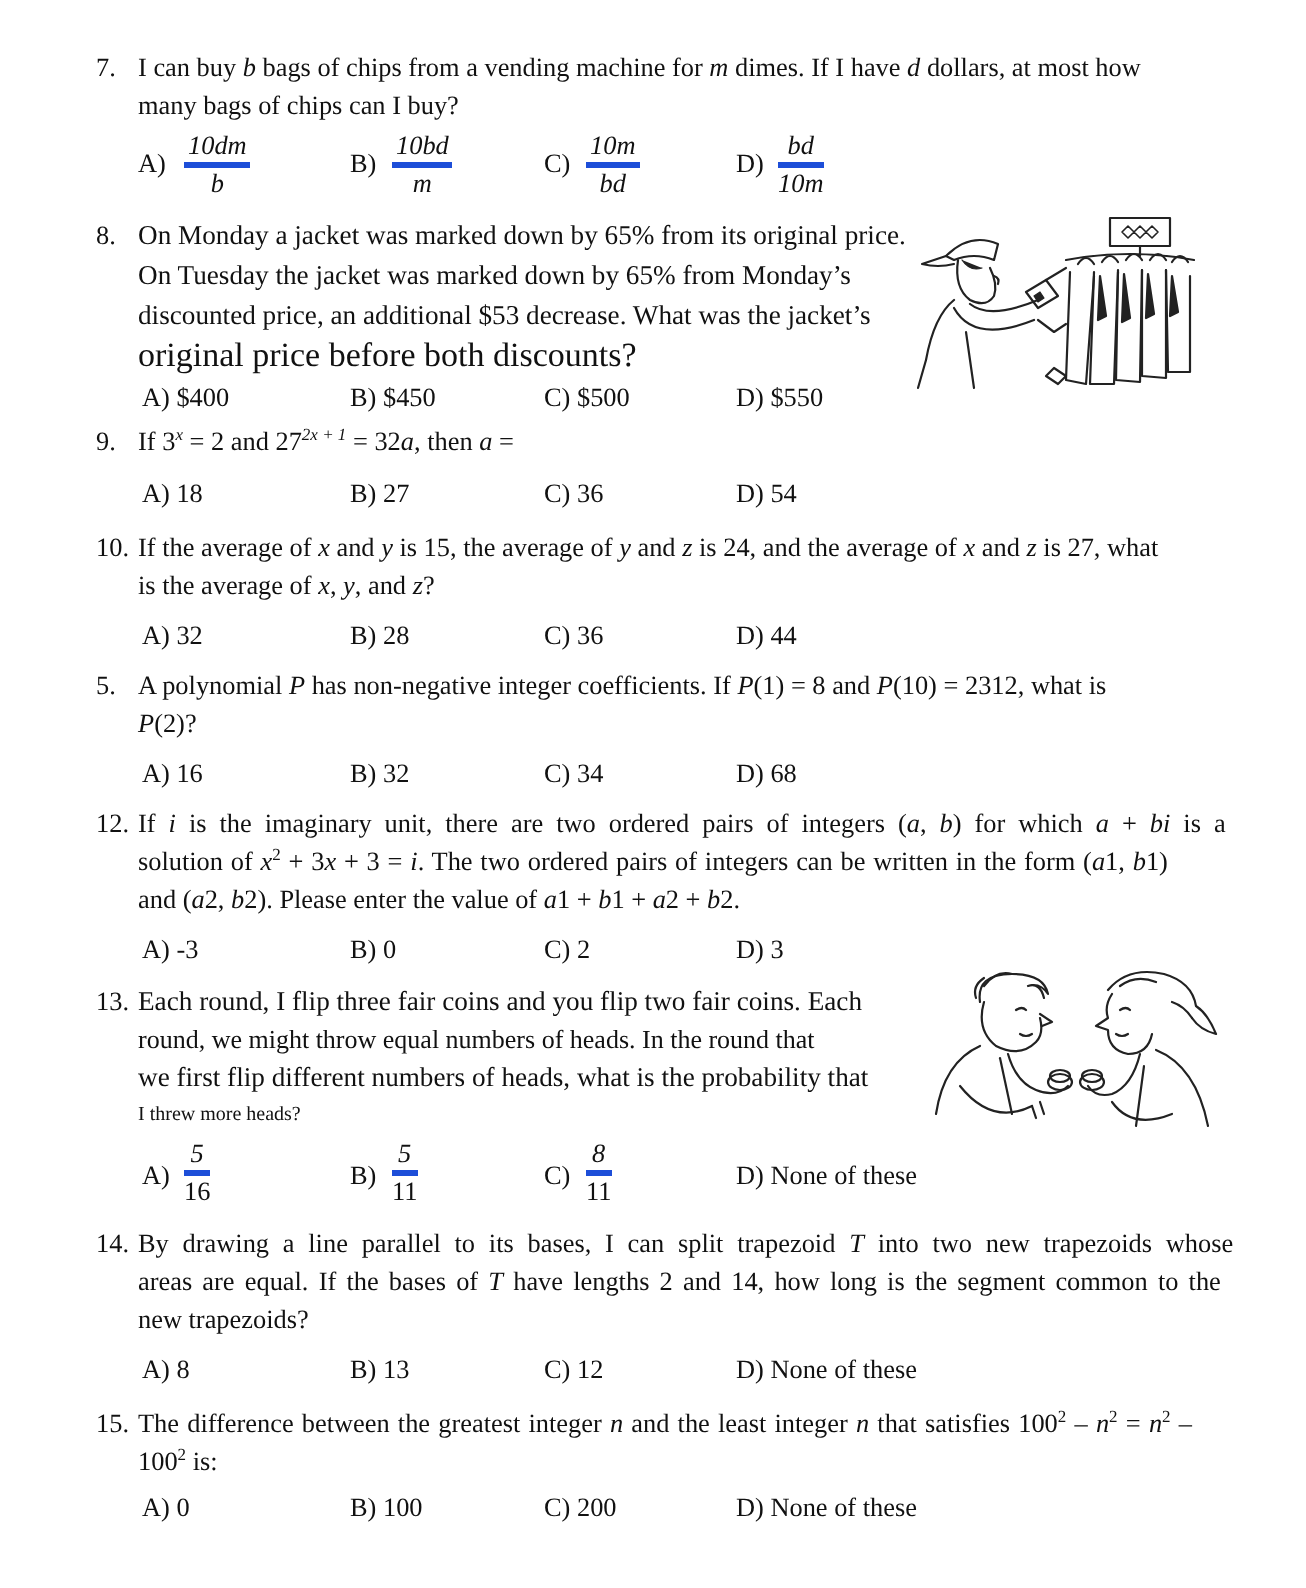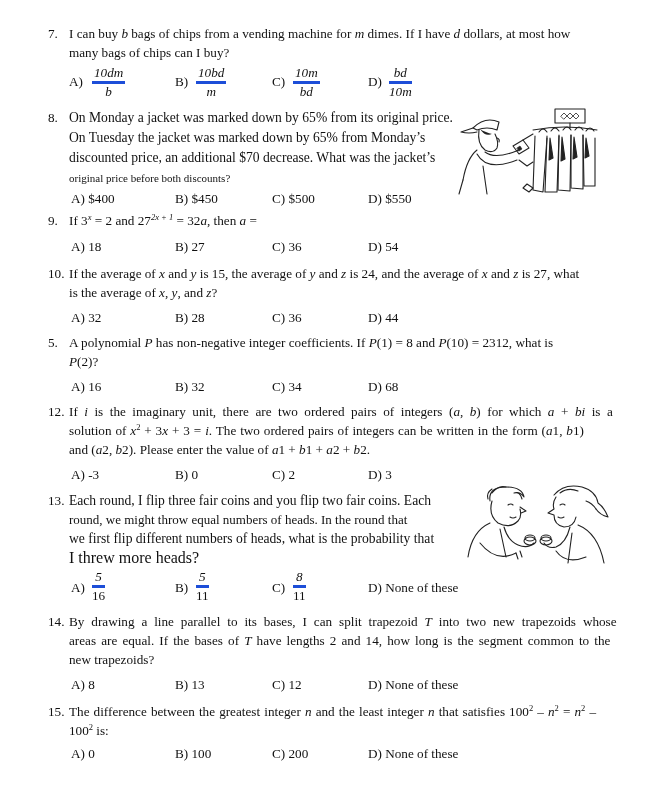--- a/index.html
+++ b/index.html
@@ -50,22 +50,22 @@
   <span class="frac it" style="left:389px;top:66px">
       <span class="n">bd</span>
       <span class="d">10m</span>
     </span>
 </div>
 
 <div class="q">
   <span class="line num" style="top:110px">8.</span>
   <span class="line text" style="top:110px;font-size:13.6px">On Monday a jacket was marked down by 65% from its original price.</span>
   <span class="line text" style="top:130px;font-size:13.6px">On Tuesday the jacket was marked down by 65% from Monday’s</span>
-  <span class="line text" style="top:150px;font-size:13.6px">discounted price, an additional $70 decrease. What was the jacket’s</span>
-  <span class="line text" style="top:170px;font-size:11px">original price before both discounts?</span>
+  <span class="line text" style="top:150px;font-size:13.6px">discounted price, an additional $53 decrease. What was the jacket’s</span>
+  <span class="line text" style="top:170px;font-size:17px">original price before both discounts?</span>
 
   <span class="opt" style="left:71px;top:191px">A) $400</span>
   <span class="opt" style="left:175px;top:191px">B) $450</span>
   <span class="opt" style="left:272px;top:191px">C) $500</span>
   <span class="opt" style="left:368px;top:191px">D) $550</span>
 
   <svg class="pic" style="left:455px;top:104px" width="145" height="92" viewBox="0 0 145 92" fill="none" stroke="#222" stroke-width="1.1" stroke-linecap="round" stroke-linejoin="round">
 
     <rect x="100" y="5" width="30" height="14"></rect>
     <path d="M106 12 l3 -3 l3 3 l3 -3 l3 3 l3 -3 l3 3 l-3 3 l-3 -3 l-3 3 l-3 -3 l-3 3 z" stroke-width="0.8"></path>
@@ -147,21 +147,21 @@
   <span class="opt" style="left:175px;top:467px">B) 0</span>
   <span class="opt" style="left:272px;top:467px">C) 2</span>
   <span class="opt" style="left:368px;top:467px">D) 3</span>
 </div>
 
 <div class="q">
   <span class="line num" style="top:493px">13.</span>
   <span class="line text" style="top:493px;font-size:13.6px">Each round, I flip three fair coins and you flip two fair coins. Each</span>
   <span class="line text" style="top:512px;font-size:13px">round, we might throw equal numbers of heads. In the round that</span>
   <span class="line text" style="top:531px;font-size:13.6px">we first flip different numbers of heads, what is the probability that</span>
-  <span class="line text" style="top:550px;font-size:16px">I threw more heads?</span>
+  <span class="line text" style="top:550px;font-size:10px">I threw more heads?</span>
 
   <span class="opt" style="left:71px;top:580px"><span>A)</span></span>
   <span class="frac" style="left:92px;top:570px">
       <span class="n">5</span>
       <span class="d">16</span>
     </span>
 
   <span class="opt" style="left:175px;top:580px"><span>B)</span></span>
   <span class="frac" style="left:196px;top:570px">
       <span class="n">5</span>

